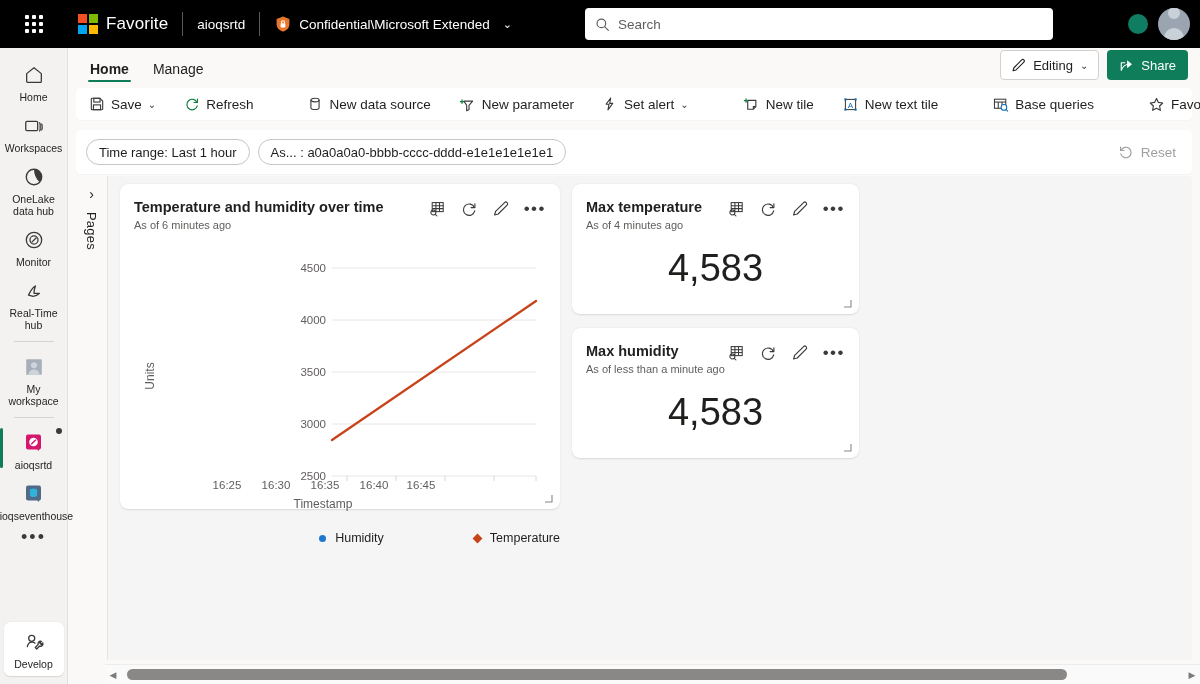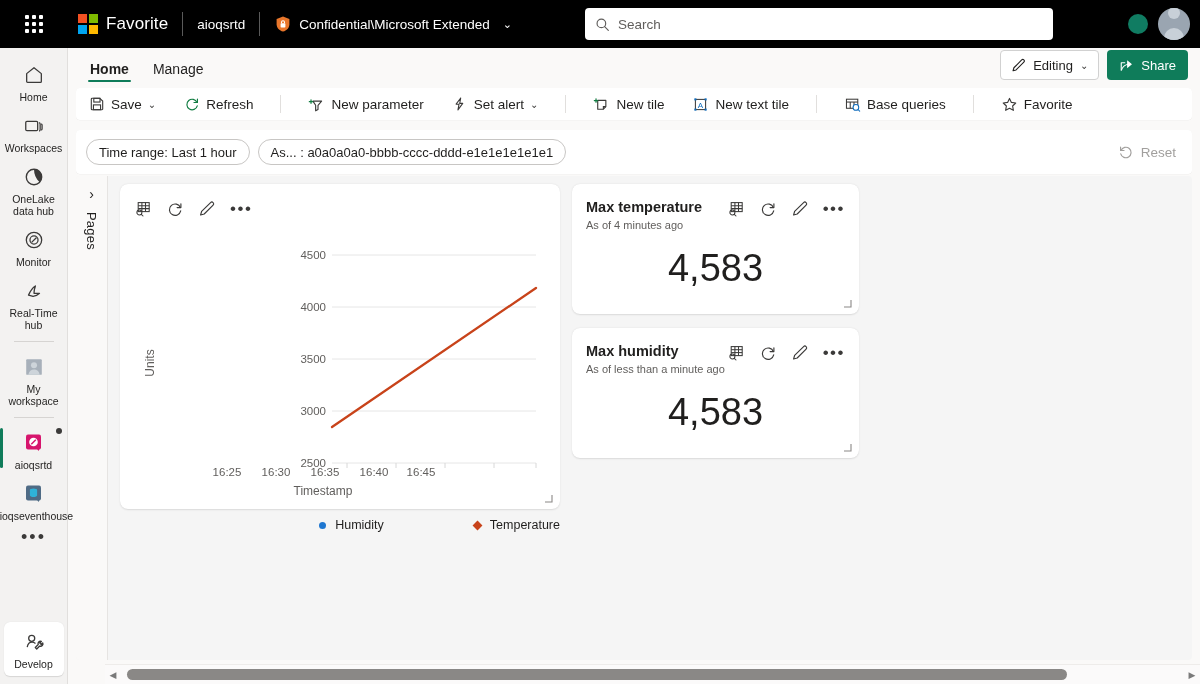--- a/index.html
+++ b/index.html
@@ -383,20 +383,29 @@
         <svg width="16" height="16" viewBox="0 0 18 18" fill="none" stroke="#107c41" stroke-width="1.3">
           <path d="M14.6 7.3 A5.9 5.9 0 1 0 14.9 11" stroke-linecap="round"></path>
           <path d="M15.1 3.4 v3.9 h-3.9" stroke-linecap="round" stroke-linejoin="round"></path>
         </svg>
       </span>
       <span>Refresh</span>
     </div>
 
     <div class="tb-div"></div>
 
+    <div class="tb-btn">
+      <span>
+        <svg width="16" height="16" viewBox="0 0 18 18" fill="none" stroke="#3b3a39" stroke-width="1.25">
+          <ellipse cx="9" cy="4.6" rx="4.6" ry="2"></ellipse>
+          <path d="M4.4 4.6 v8.6 c0 1.1 2.1 2 4.6 2 s4.6-.9 4.6-2 V4.6"></path>
+        </svg>
+      </span>
+      <span>New data source</span>
+    </div>
 
     <div class="tb-btn">
       <span>
         <svg width="17" height="17" viewBox="0 0 18 18" fill="none">
           <path d="M5.2 5.4 h9.2 L10.6 9.8 v4.4 l-2.5 1.5 V9.8 Z" stroke="#3b3a39" stroke-width="1.2" stroke-linejoin="round"></path>
           <path d="M3.2 4.2 v3.6 M1.4 6 h3.6" stroke="#107c41" stroke-width="1.3" stroke-linecap="round"></path>
         </svg>
       </span>
       <span>New parameter</span>
     </div>
@@ -482,20 +491,24 @@
 
   <div class="canvas">
 
     <div class="pages-rail">
       <span class="pages-chev">›</span>
       <span class="pages-label">Pages</span>
     </div>
 
     <div class="tile" style="left:44px; top:8px; width:440px; height:325px;">
       <div class="tile-head">
+        <div class="tile-titles">
+          <div class="tile-title">Temperature and humidity over time</div>
+          <div class="tile-sub">As of 6 minutes ago</div>
+        </div>
         <div class="tile-actions">
           <span class="tile-act">
             <svg width="18" height="18" viewBox="0 0 18 18" fill="none" stroke="#3b3a39" stroke-width="1.05">
               <rect x="4.2" y="2.6" width="11" height="9"></rect>
               <line x1="4.2" y1="5.7" x2="15.2" y2="5.7"></line>
               <line x1="4.2" y1="8.6" x2="15.2" y2="8.6"></line>
               <line x1="7.9" y1="2.6" x2="7.9" y2="11.6"></line>
               <line x1="11.5" y1="2.6" x2="11.5" y2="11.6"></line>
               <circle cx="5.4" cy="12.4" r="2.5"></circle>
               <line x1="7.3" y1="14.3" x2="9" y2="16" stroke-linecap="round"></line>

